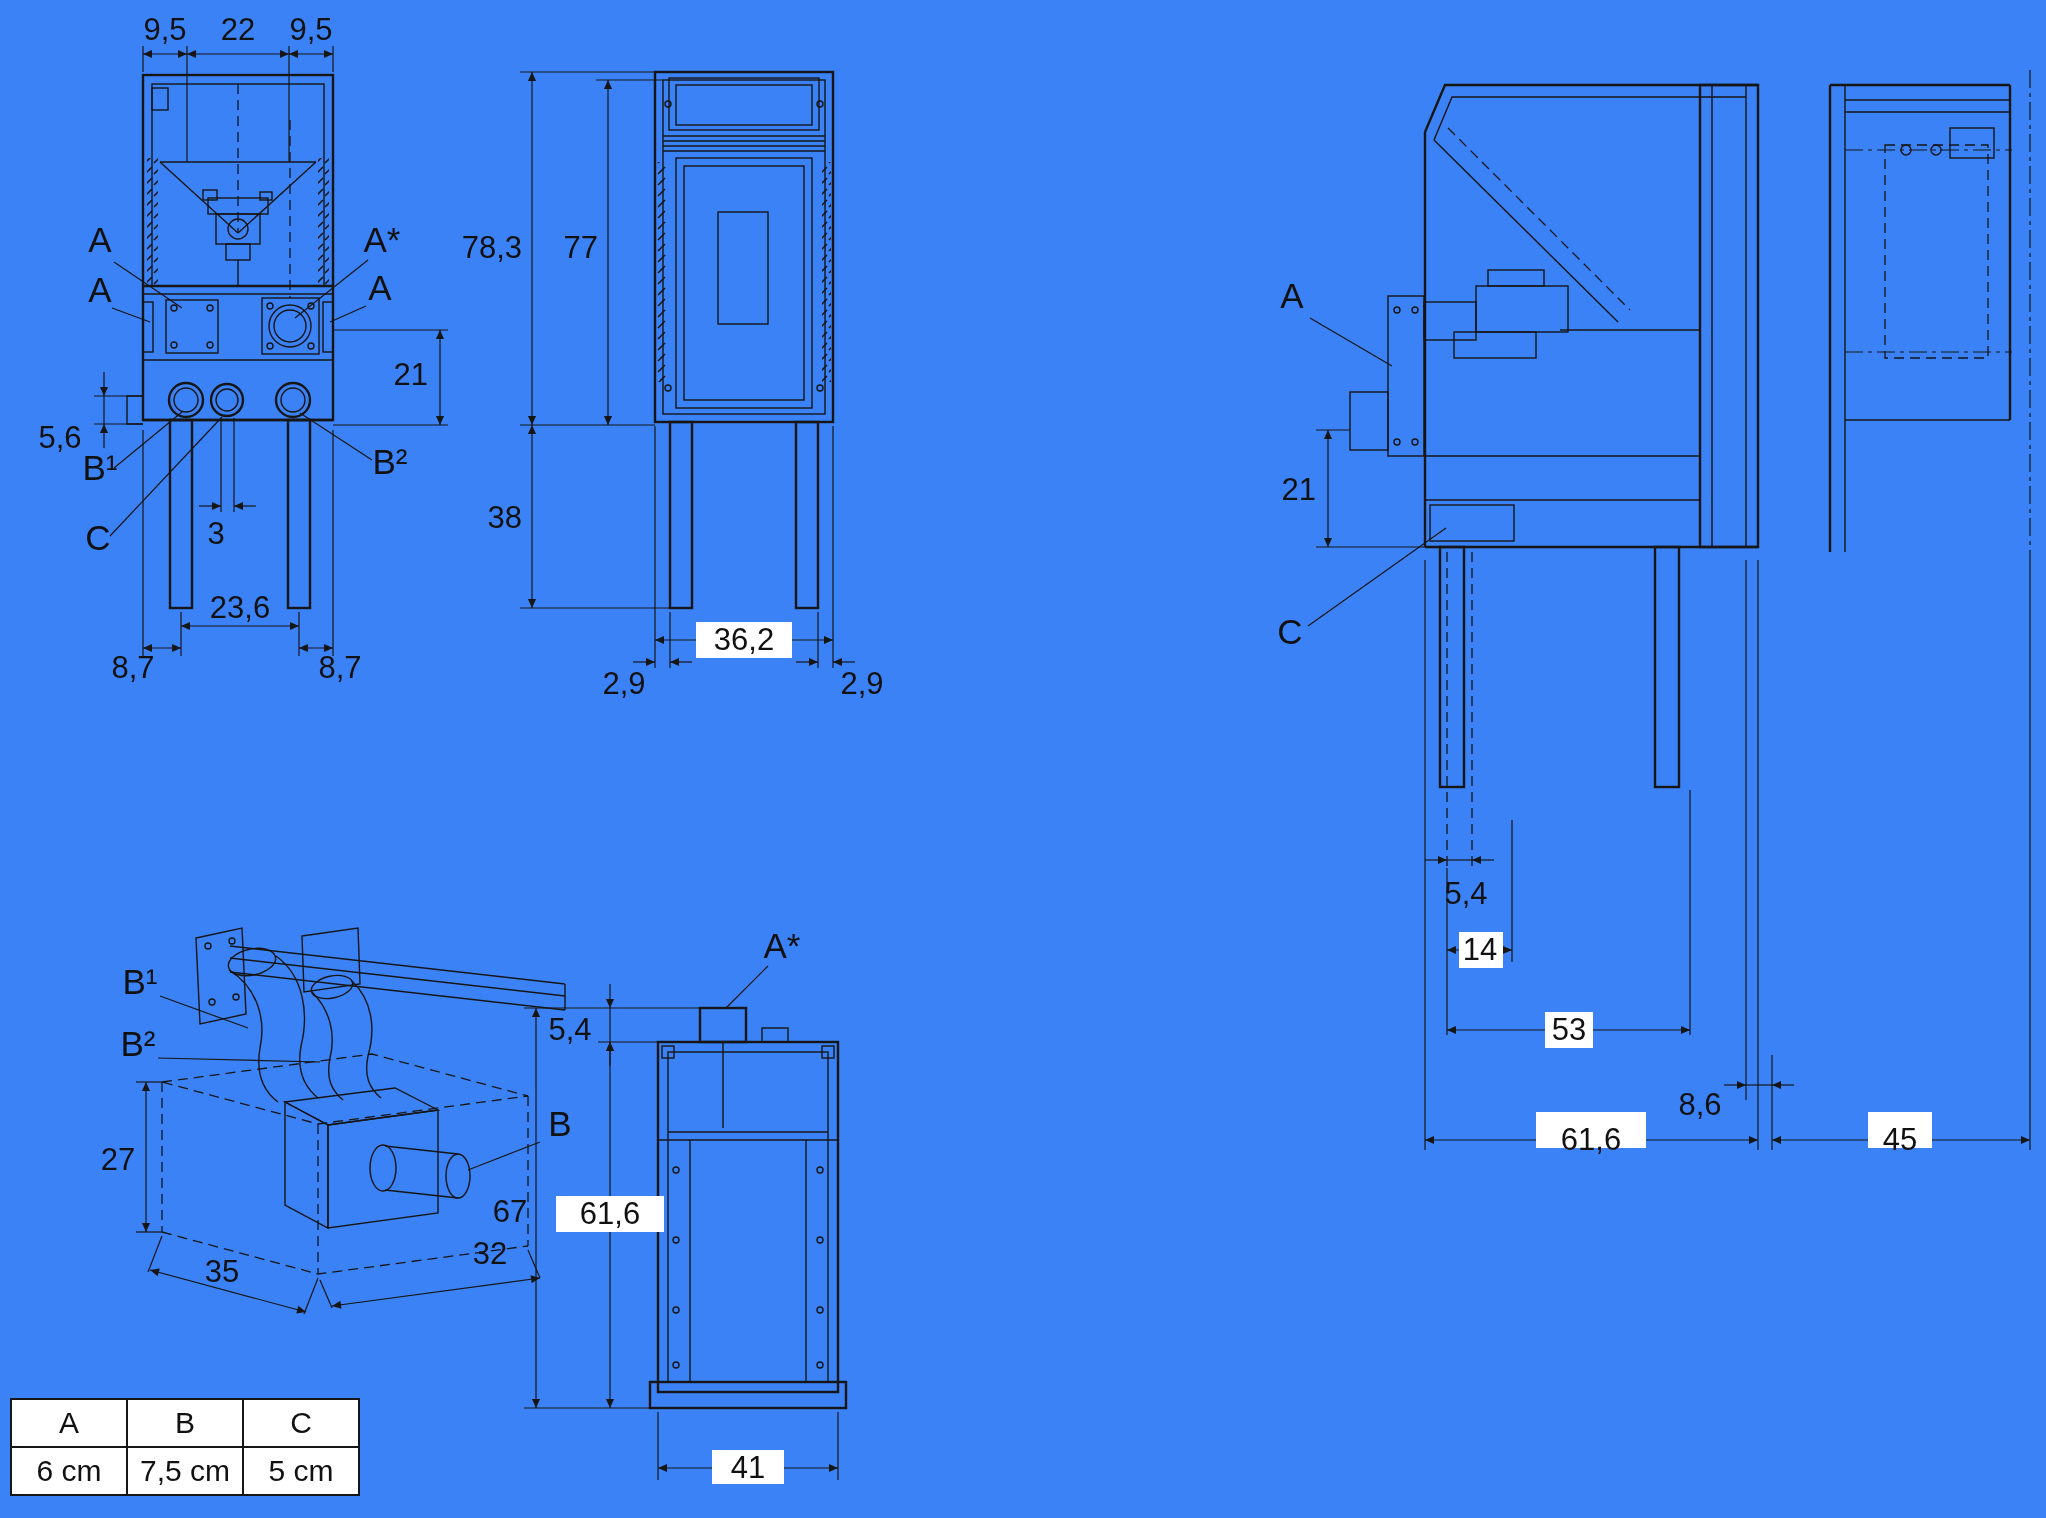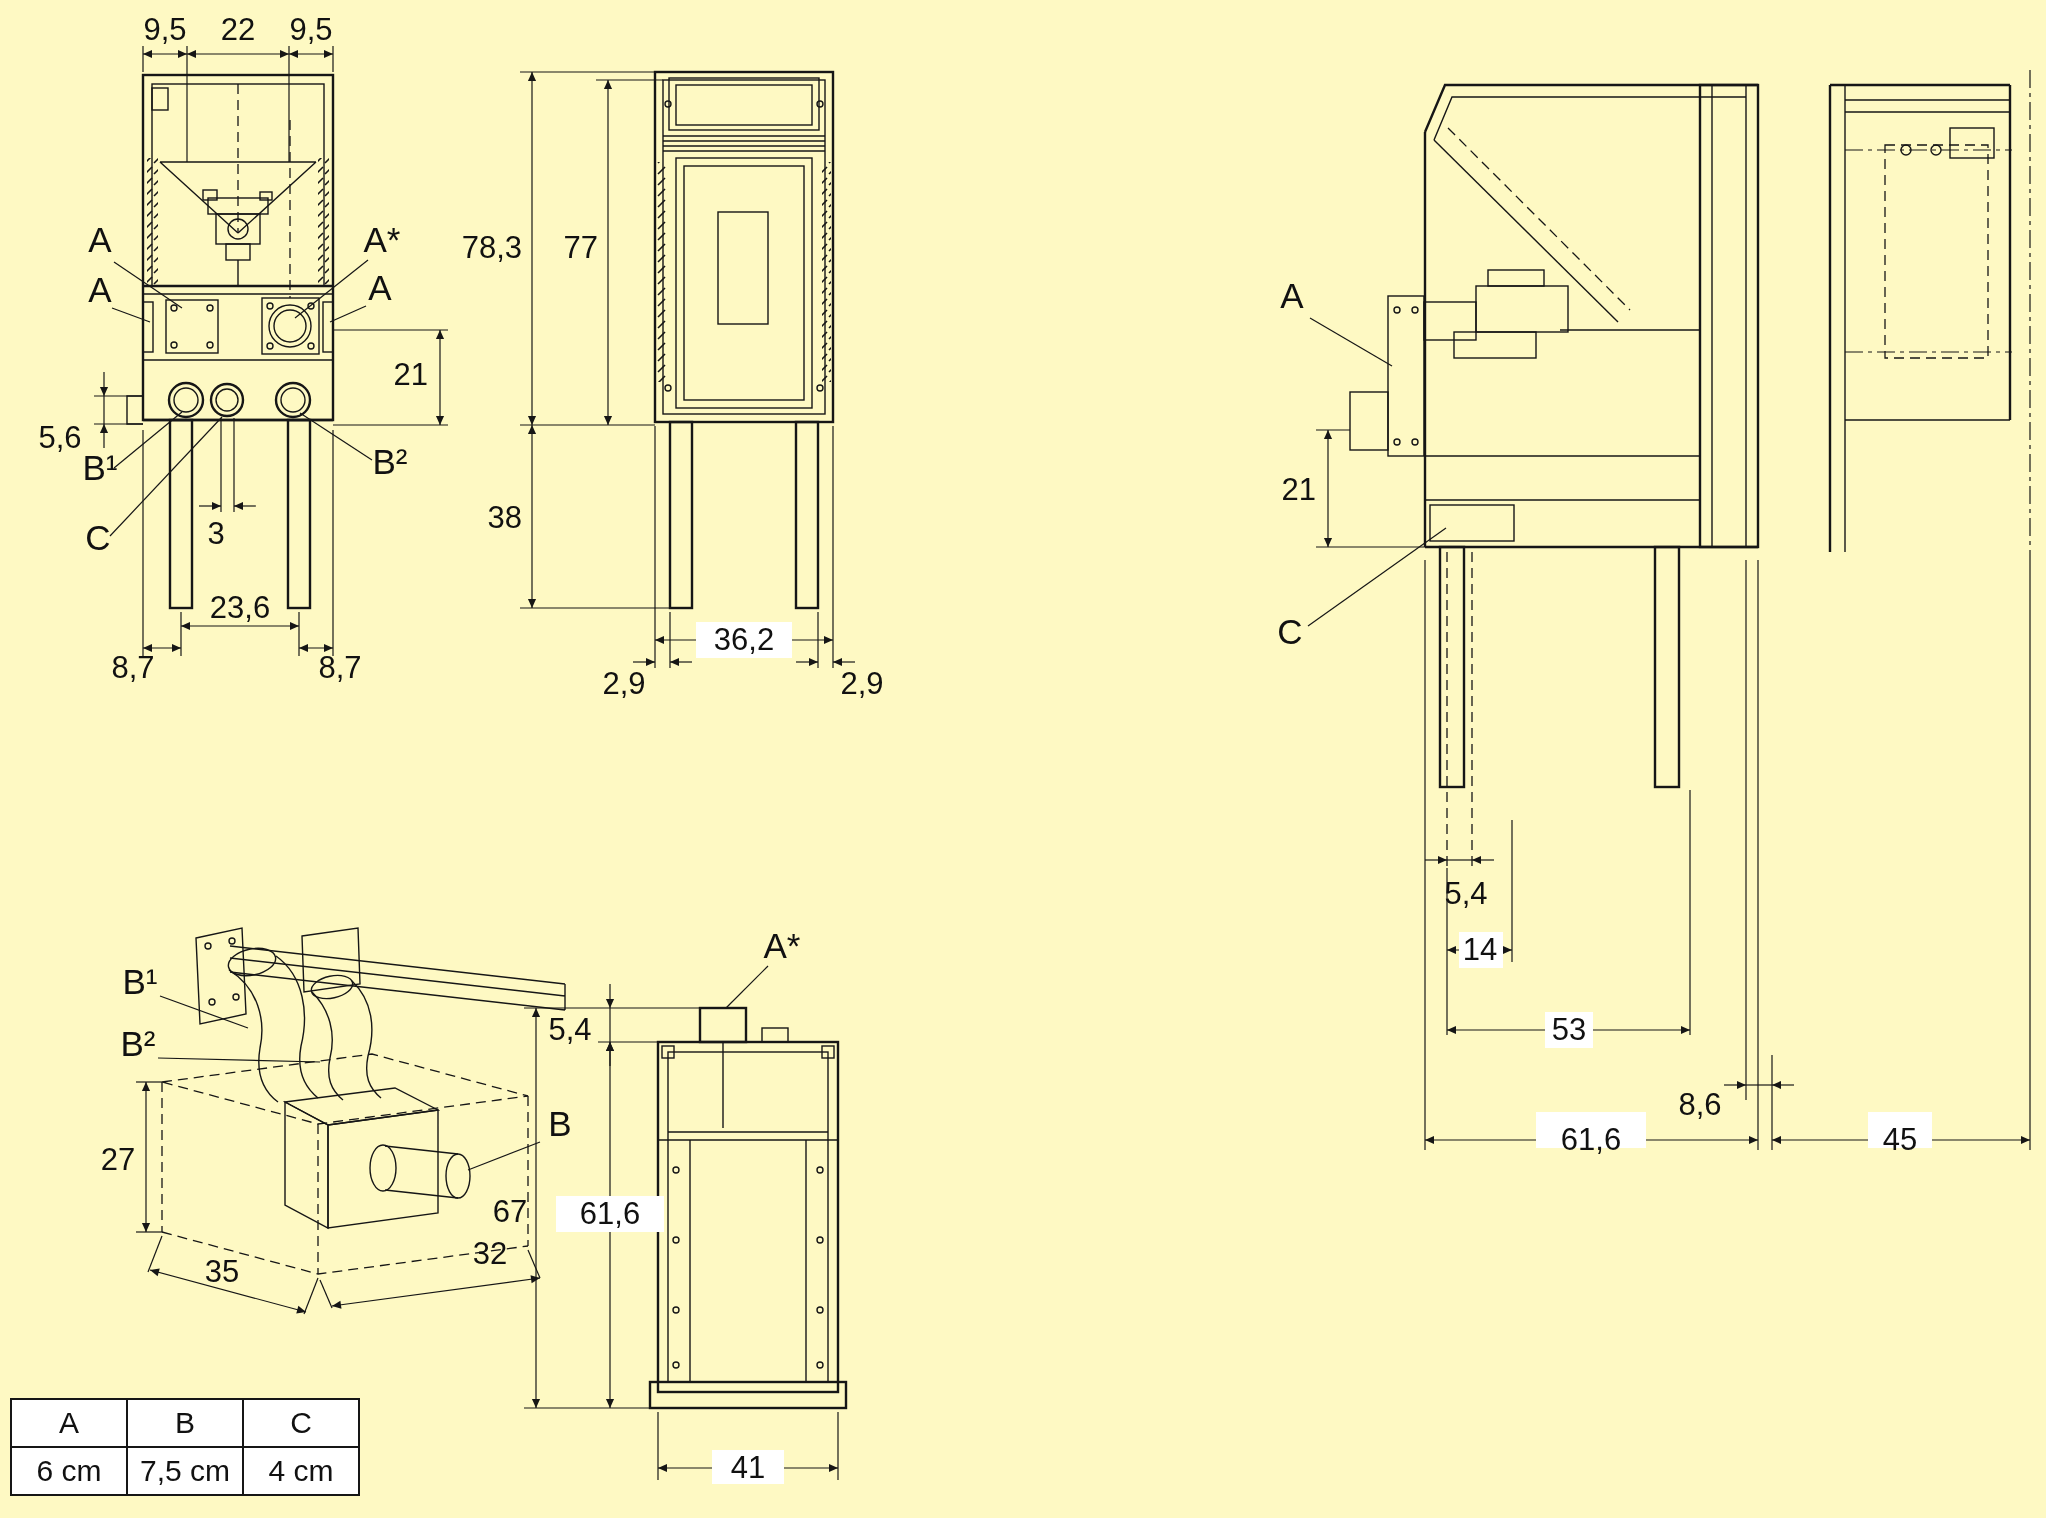--- a/index.html
+++ b/index.html
@@ -1,16 +1,16 @@
 <!DOCTYPE html>
 <html><head>
 <meta charset="utf-8">
 <style>
   html,body{margin:0;padding:0;background:#fff;}
-  .canvas{position:relative;width:2046px;height:1518px;background:#fef9c3;
+  .canvas{position:relative;width:2046px;height:1518px;background:#3b82f6;
           font-family:"Liberation Sans",sans-serif;overflow:hidden;}
   .canvas > svg{position:absolute;left:0;top:0;}
   .ln2{fill:none;stroke:#161616;stroke-width:2.4;}
   .ln1{fill:none;stroke:#161616;stroke-width:1.4;}
   .lnd{fill:none;stroke:#161616;stroke-width:1.3;stroke-dasharray:10 6;}
   .lndd{fill:none;stroke:#161616;stroke-width:1.2;stroke-dasharray:18 5 4 5;}
   .dim{fill:none;stroke:#161616;stroke-width:1.2;}
   .dimtxt{font-family:"Liberation Sans",sans-serif;font-size:31px;fill:#111;stroke:none;}
   .lbl{font-family:"Liberation Sans",sans-serif;font-size:35px;fill:#111;stroke:none;}
   .wbg{fill:#fff;stroke:none;}
@@ -372,18 +372,18 @@
 <table class="spec-table">
   <tbody>
     <tr>
       <th>A</th>
       <th>B</th>
       <th>C</th>
     </tr>
     <tr>
       <td>6 cm</td>
       <td>7,5 cm</td>
-      <td>4 cm</td>
+      <td>5 cm</td>
     </tr>
   </tbody>
 </table>
 
 </div>
 
 </body></html>

